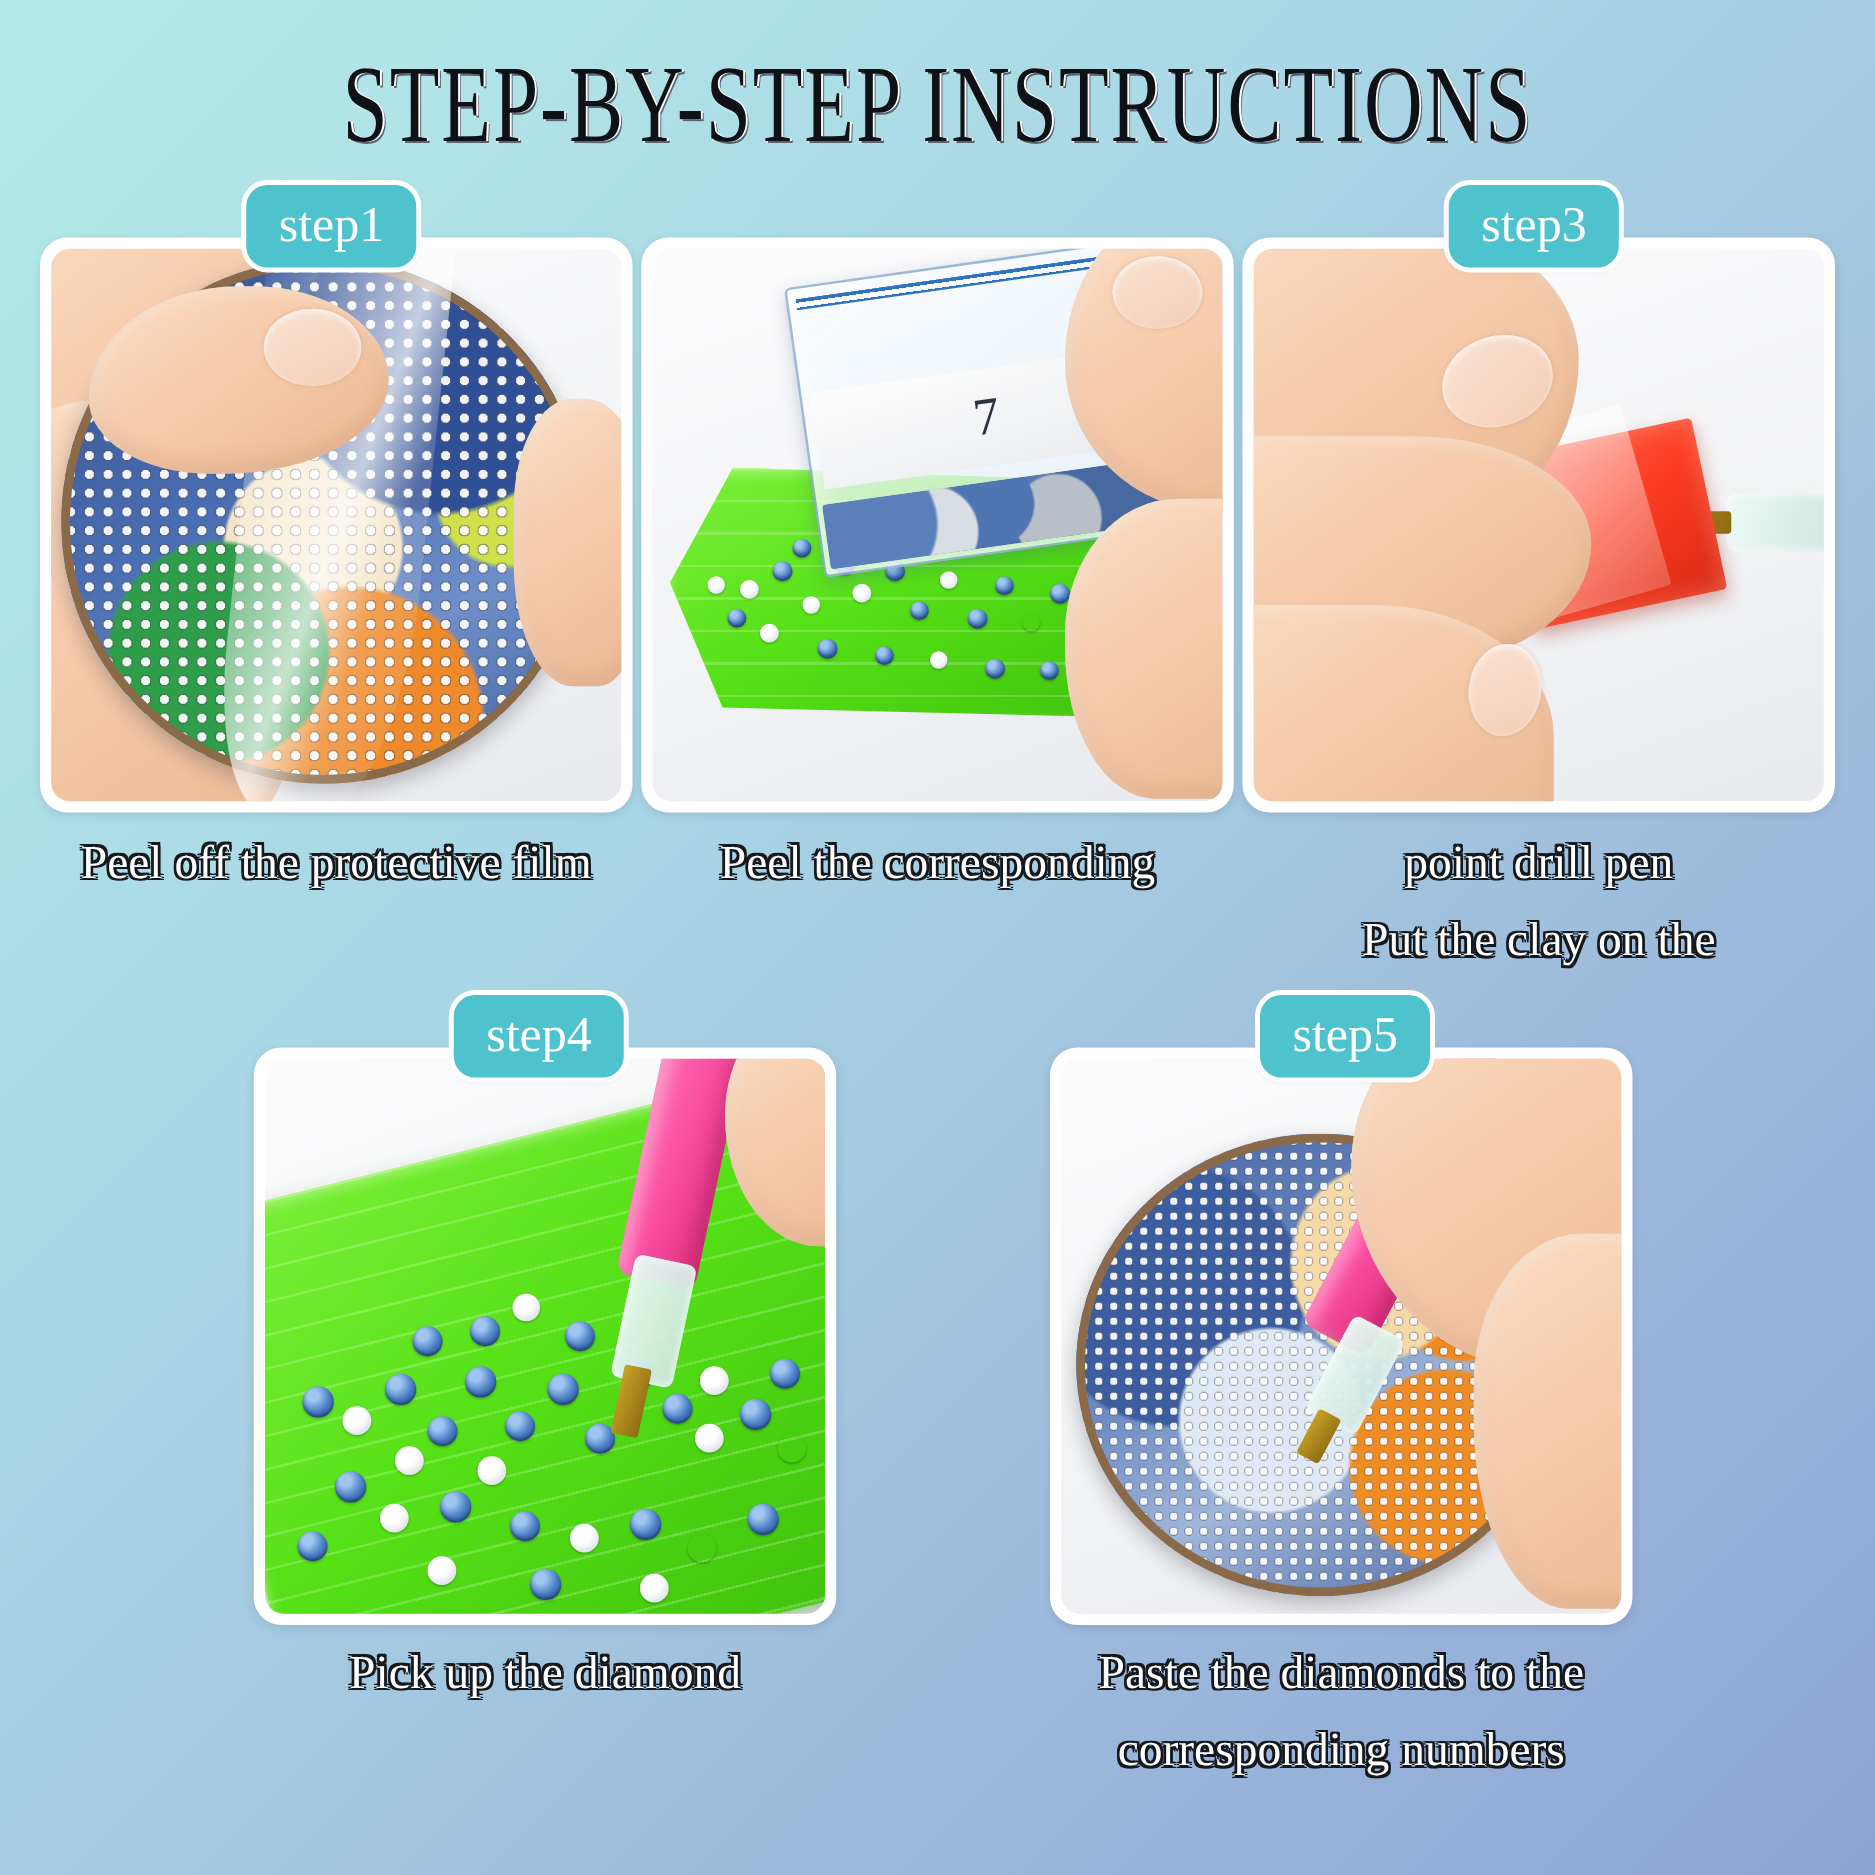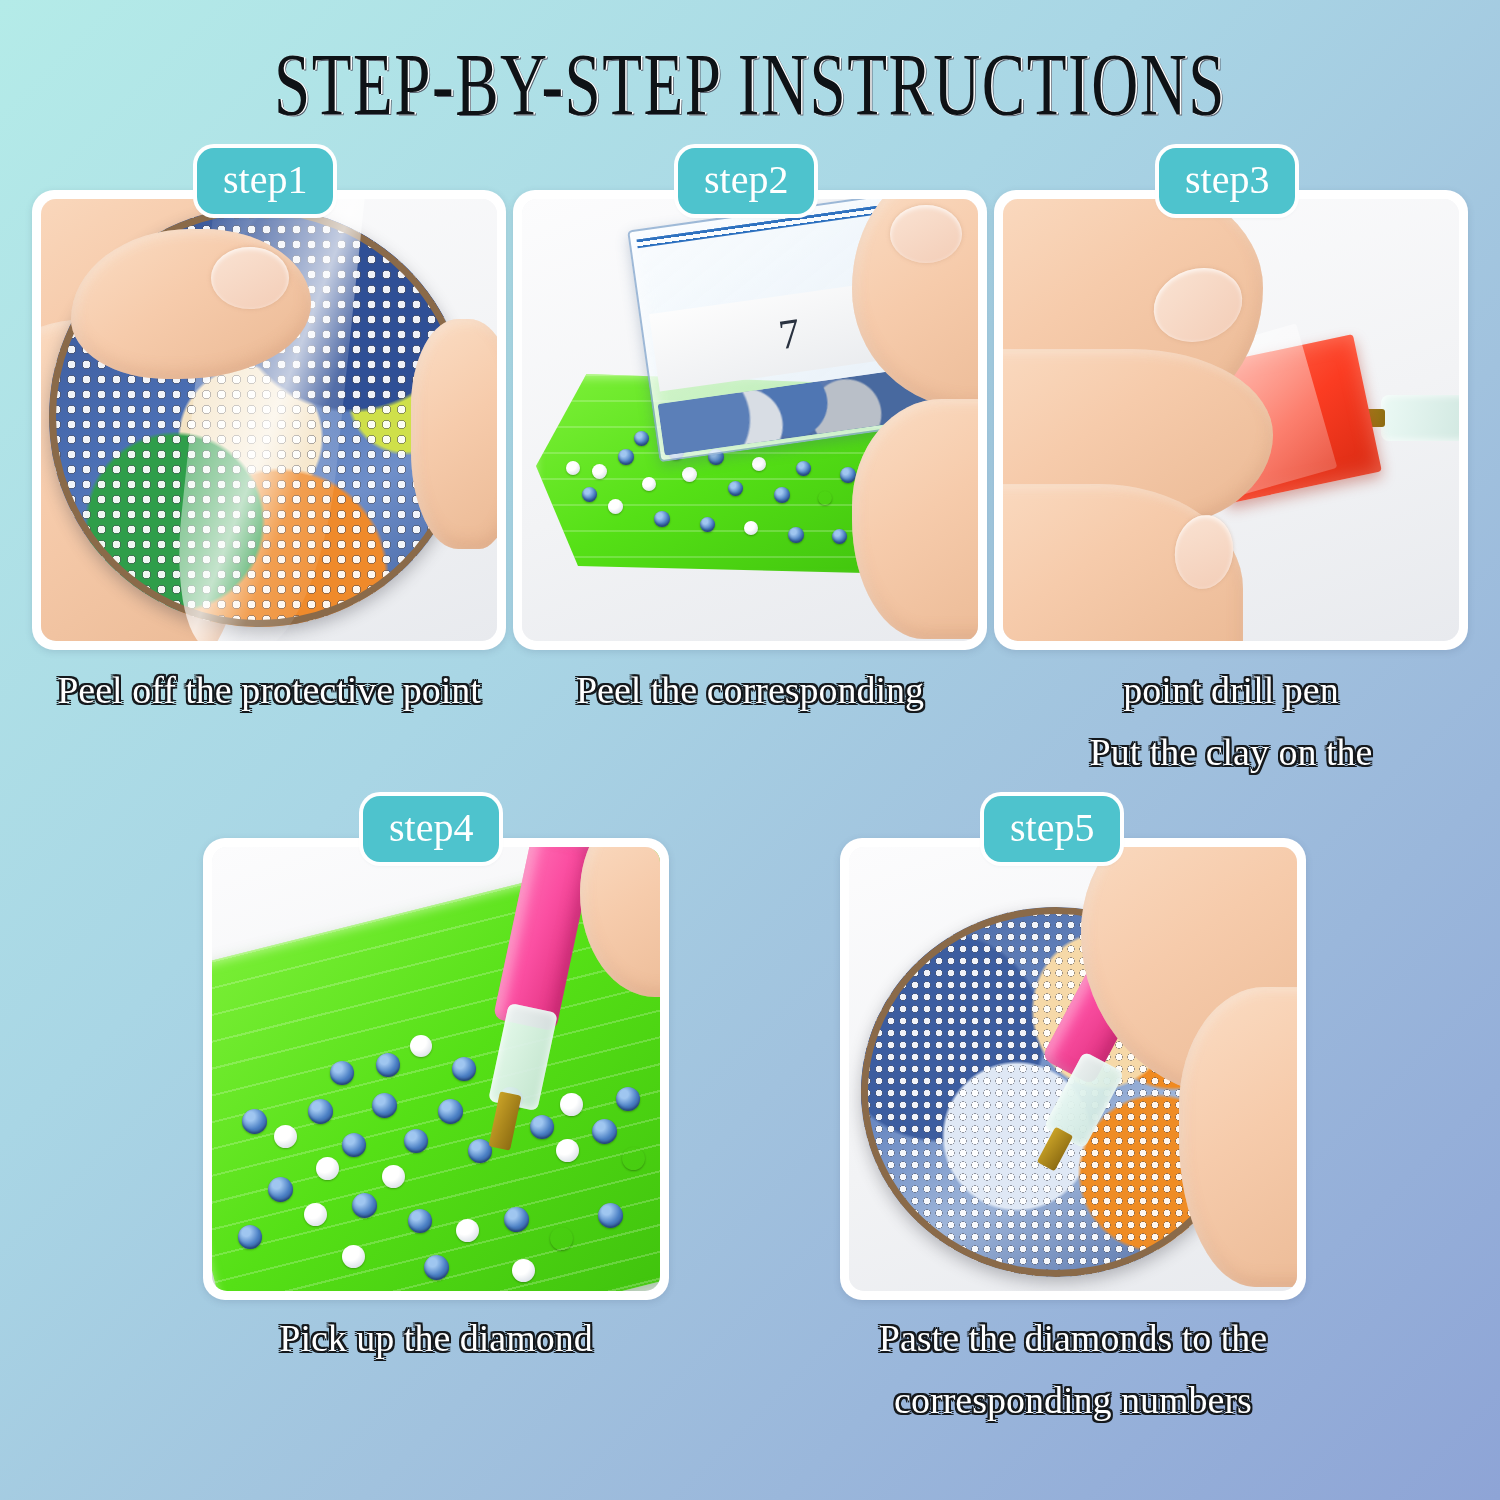--- a/index.html
+++ b/index.html
@@ -232,21 +232,21 @@
     <div class="film" style="left:150px; top:0px; width:150px; height:450px; transform:skewX(-6deg);
                 border-radius:0 0 40% 30%;"></div>
 
     <div class="skin" style="left:30px; top:30px; width:240px; height:150px; border-radius:50% 45% 55% 40%/60% 50% 50% 40%;"></div>
     <div class="nail" style="left:170px; top:48px; width:78px; height:62px;"></div>
     <div class="skin" style="left:370px; top:120px; width:110px; height:230px; border-radius:45% 50% 40% 45%/40% 50% 55% 45%;"></div>
   </div>
   <div class="badge" style="left:165px; top:-42px;">step1</div>
 </div>
 <div class="caption" style="left:32px; top:660px; width:474px;">
-  <div>Peel off the protective point</div>
+  <div>Peel off the protective film</div>
 </div>
 
 <div class="card" style="left:513px; top:190px; width:474px; height:460px;">
   <div class="photo">
     <div class="bg-white"></div>
 
     <div class="tray" style="left:14px; top:175px; width:420px; height:200px;
                 clip-path: polygon(12% 0%, 92% 6%, 100% 48%, 88% 100%, 10% 96%, 0% 46%);">
       <div class="tray-lines"></div>
     </div>
@@ -286,21 +286,20 @@
              radial-gradient(circle at 66% 70%, #b9bfc8 0 18%, transparent 19%),
              radial-gradient(circle at 84% 42%, #48699f 0 22%, transparent 23%),
              linear-gradient(160deg,#6f8cbe,#3f5f99);
            border-radius:3px;"></div>
     </div>
 
     <div class="skin" style="left:330px; top:-30px; width:200px; height:240px; border-radius:45% 0 0 60%/50% 0 0 50%;"></div>
     <div class="nail" style="left:368px; top:6px; width:72px; height:58px;"></div>
     <div class="skin" style="left:330px; top:200px; width:180px; height:240px; border-radius:50% 0 0 40%/45% 0 0 50%;"></div>
   </div>
-  <div class="badge" style="left:165px; top:-42px;">step2</div>
 </div>
 <div class="caption" style="left:513px; top:660px; width:474px;">
   <div>Peel the corresponding</div>
 </div>
 
 <div class="card" style="left:994px; top:190px; width:474px; height:460px;">
   <div class="photo">
     <div class="bg-white"></div>
 
     <div class="pen-clear" style="left:378px; top:196px; width:90px; height:46px; border-radius:8px;"></div>
@@ -393,18 +392,18 @@
       <div class="rim"></div>
     </div>
 
     <div class="pen-body" style="left:250px; top:-20px; width:58px; height:260px; transform:rotate(28deg);"></div>
     <div class="pen-clear" style="left:212px; top:210px; width:46px; height:86px; transform:rotate(28deg); border-radius:7px;"></div>
     <div class="pen-tip" style="left:196px; top:282px; width:20px; height:40px; transform:rotate(28deg);"></div>
 
     <div class="skin" style="left:232px; top:-50px; width:260px; height:300px; border-radius:50% 30% 20% 60%/45% 30% 40% 55%;"></div>
     <div class="skin" style="left:330px; top:140px; width:190px; height:300px; border-radius:45% 20% 10% 40%/40% 25% 45% 50%;"></div>
   </div>
-  <div class="badge" style="left:144px; top:-42px;">step5</div>
+  <div class="badge" style="left:168px; top:-42px;">step5</div>
 </div>
 <div class="caption" style="left:840px; top:1308px; width:466px;">
   <div>Paste the diamonds to the</div>
   <div>corresponding numbers</div>
 </div>
 
 </body></html>

